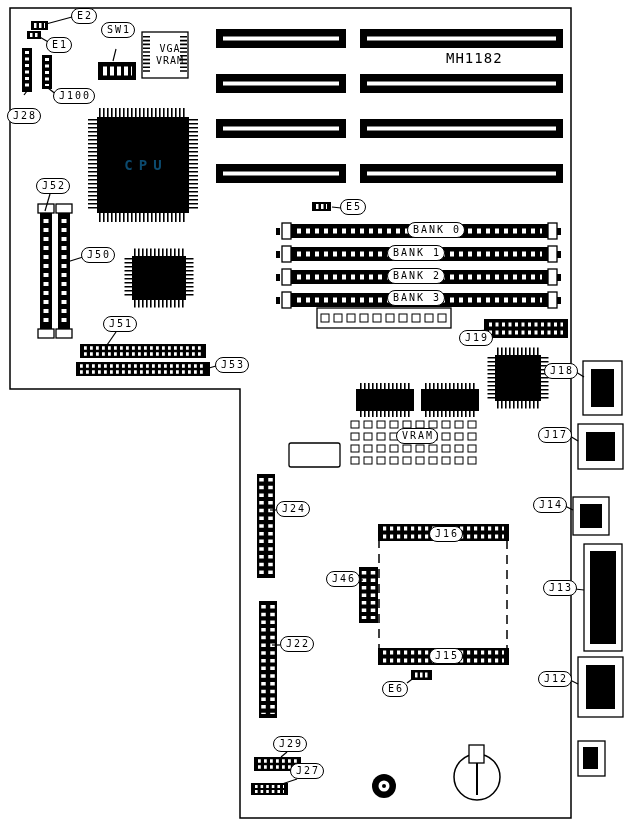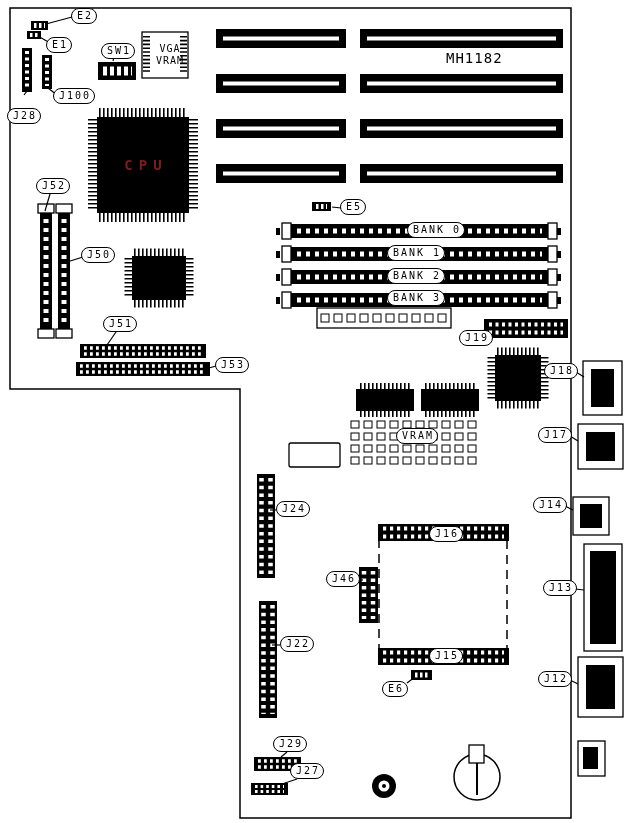--- a/index.html
+++ b/index.html
@@ -3,21 +3,21 @@
 <meta charset="utf-8">
 <style>
   html,body{margin:0;padding:0;background:#fff}
   .stage{position:relative;width:634px;height:823px;background:#fff;overflow:hidden;
          font-family:"DejaVu Sans Mono",monospace;color:#000}
   .stage svg{position:absolute;left:0;top:0;z-index:1}
   .callout{position:absolute;z-index:3;background:#fff;border:1.3px solid #000;border-radius:8px;
            padding:1px 3px 1px 5px;font-size:10px;letter-spacing:2px;line-height:12px;
            white-space:nowrap;color:#000}
   .cpu-text{position:absolute;z-index:2;left:97px;top:117px;width:92px;height:96px;
-            display:flex;align-items:center;justify-content:center;color:#7f1d1d;
+            display:flex;align-items:center;justify-content:center;color:#0c4a6e;
             font-size:14px;font-weight:bold;letter-spacing:6px;text-indent:6px}
   .vga-text{position:absolute;z-index:2;left:142px;top:43px;width:56px;text-align:center;
             font-size:10px;line-height:12px;letter-spacing:1px}
   .mh-text{position:absolute;z-index:2;left:446px;top:50px;font-size:14px;letter-spacing:1px}
   .b{fill:#000}
   .w{fill:#fff;stroke:#000;stroke-width:1.3}
   .wd{stroke:#fff;fill:none}
   .pin{stroke:#000;fill:none}
   .ld{stroke:#000;stroke-width:1.2}
 </style>
@@ -320,21 +320,21 @@
 
 <div class="cpu-text">CPU</div>
 <div class="vga-text">
   <div>VGA</div>
   <div>VRAM</div>
 </div>
 <div class="mh-text">MH1182</div>
 
 <div class="callout" style="left:71px;top:8px">E2</div>
 <div class="callout" style="left:46px;top:37px">E1</div>
-<div class="callout" style="left:101px;top:43px">SW1</div>
+<div class="callout" style="left:101px;top:22px">SW1</div>
 <div class="callout" style="left:7px;top:108px">J28</div>
 <div class="callout" style="left:53px;top:88px">J100</div>
 <div class="callout" style="left:36px;top:178px">J52</div>
 <div class="callout" style="left:81px;top:247px">J50</div>
 <div class="callout" style="left:103px;top:316px">J51</div>
 <div class="callout" style="left:215px;top:357px">J53</div>
 <div class="callout" style="left:340px;top:199px">E5</div>
 <div class="callout" style="left:407px;top:222px">BANK 0</div>
 <div class="callout" style="left:387px;top:245px">BANK 1</div>
 <div class="callout" style="left:387px;top:268px">BANK 2</div>

